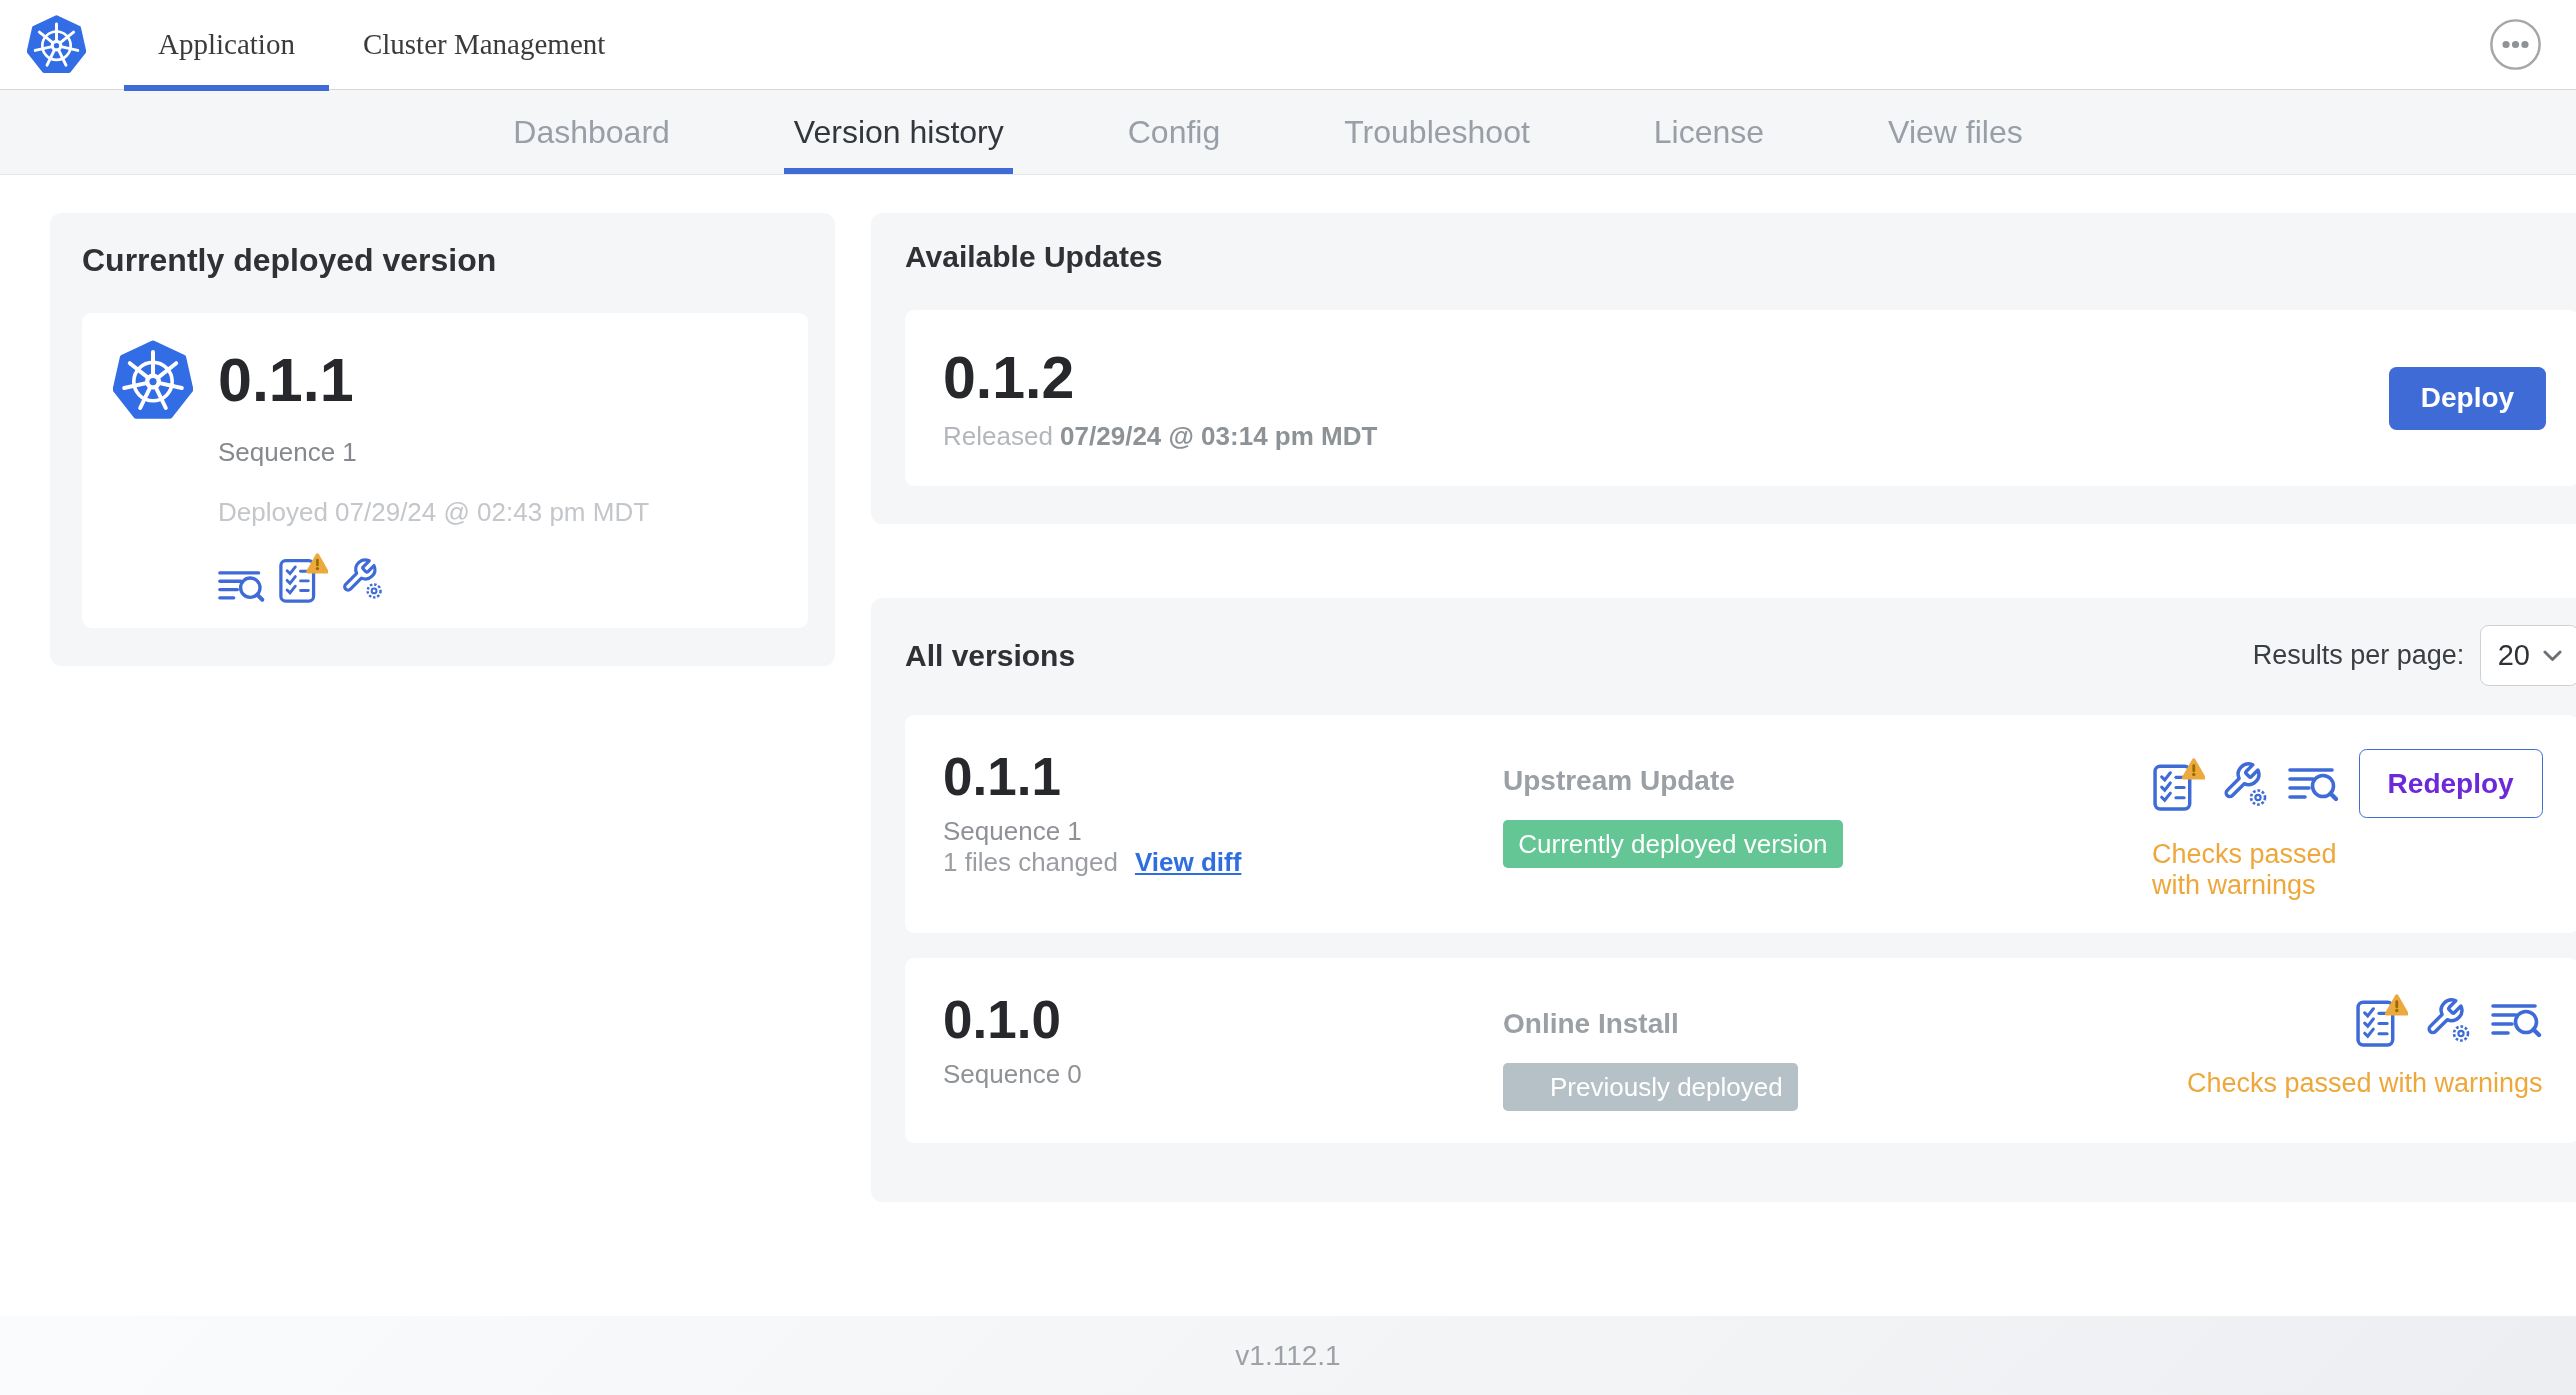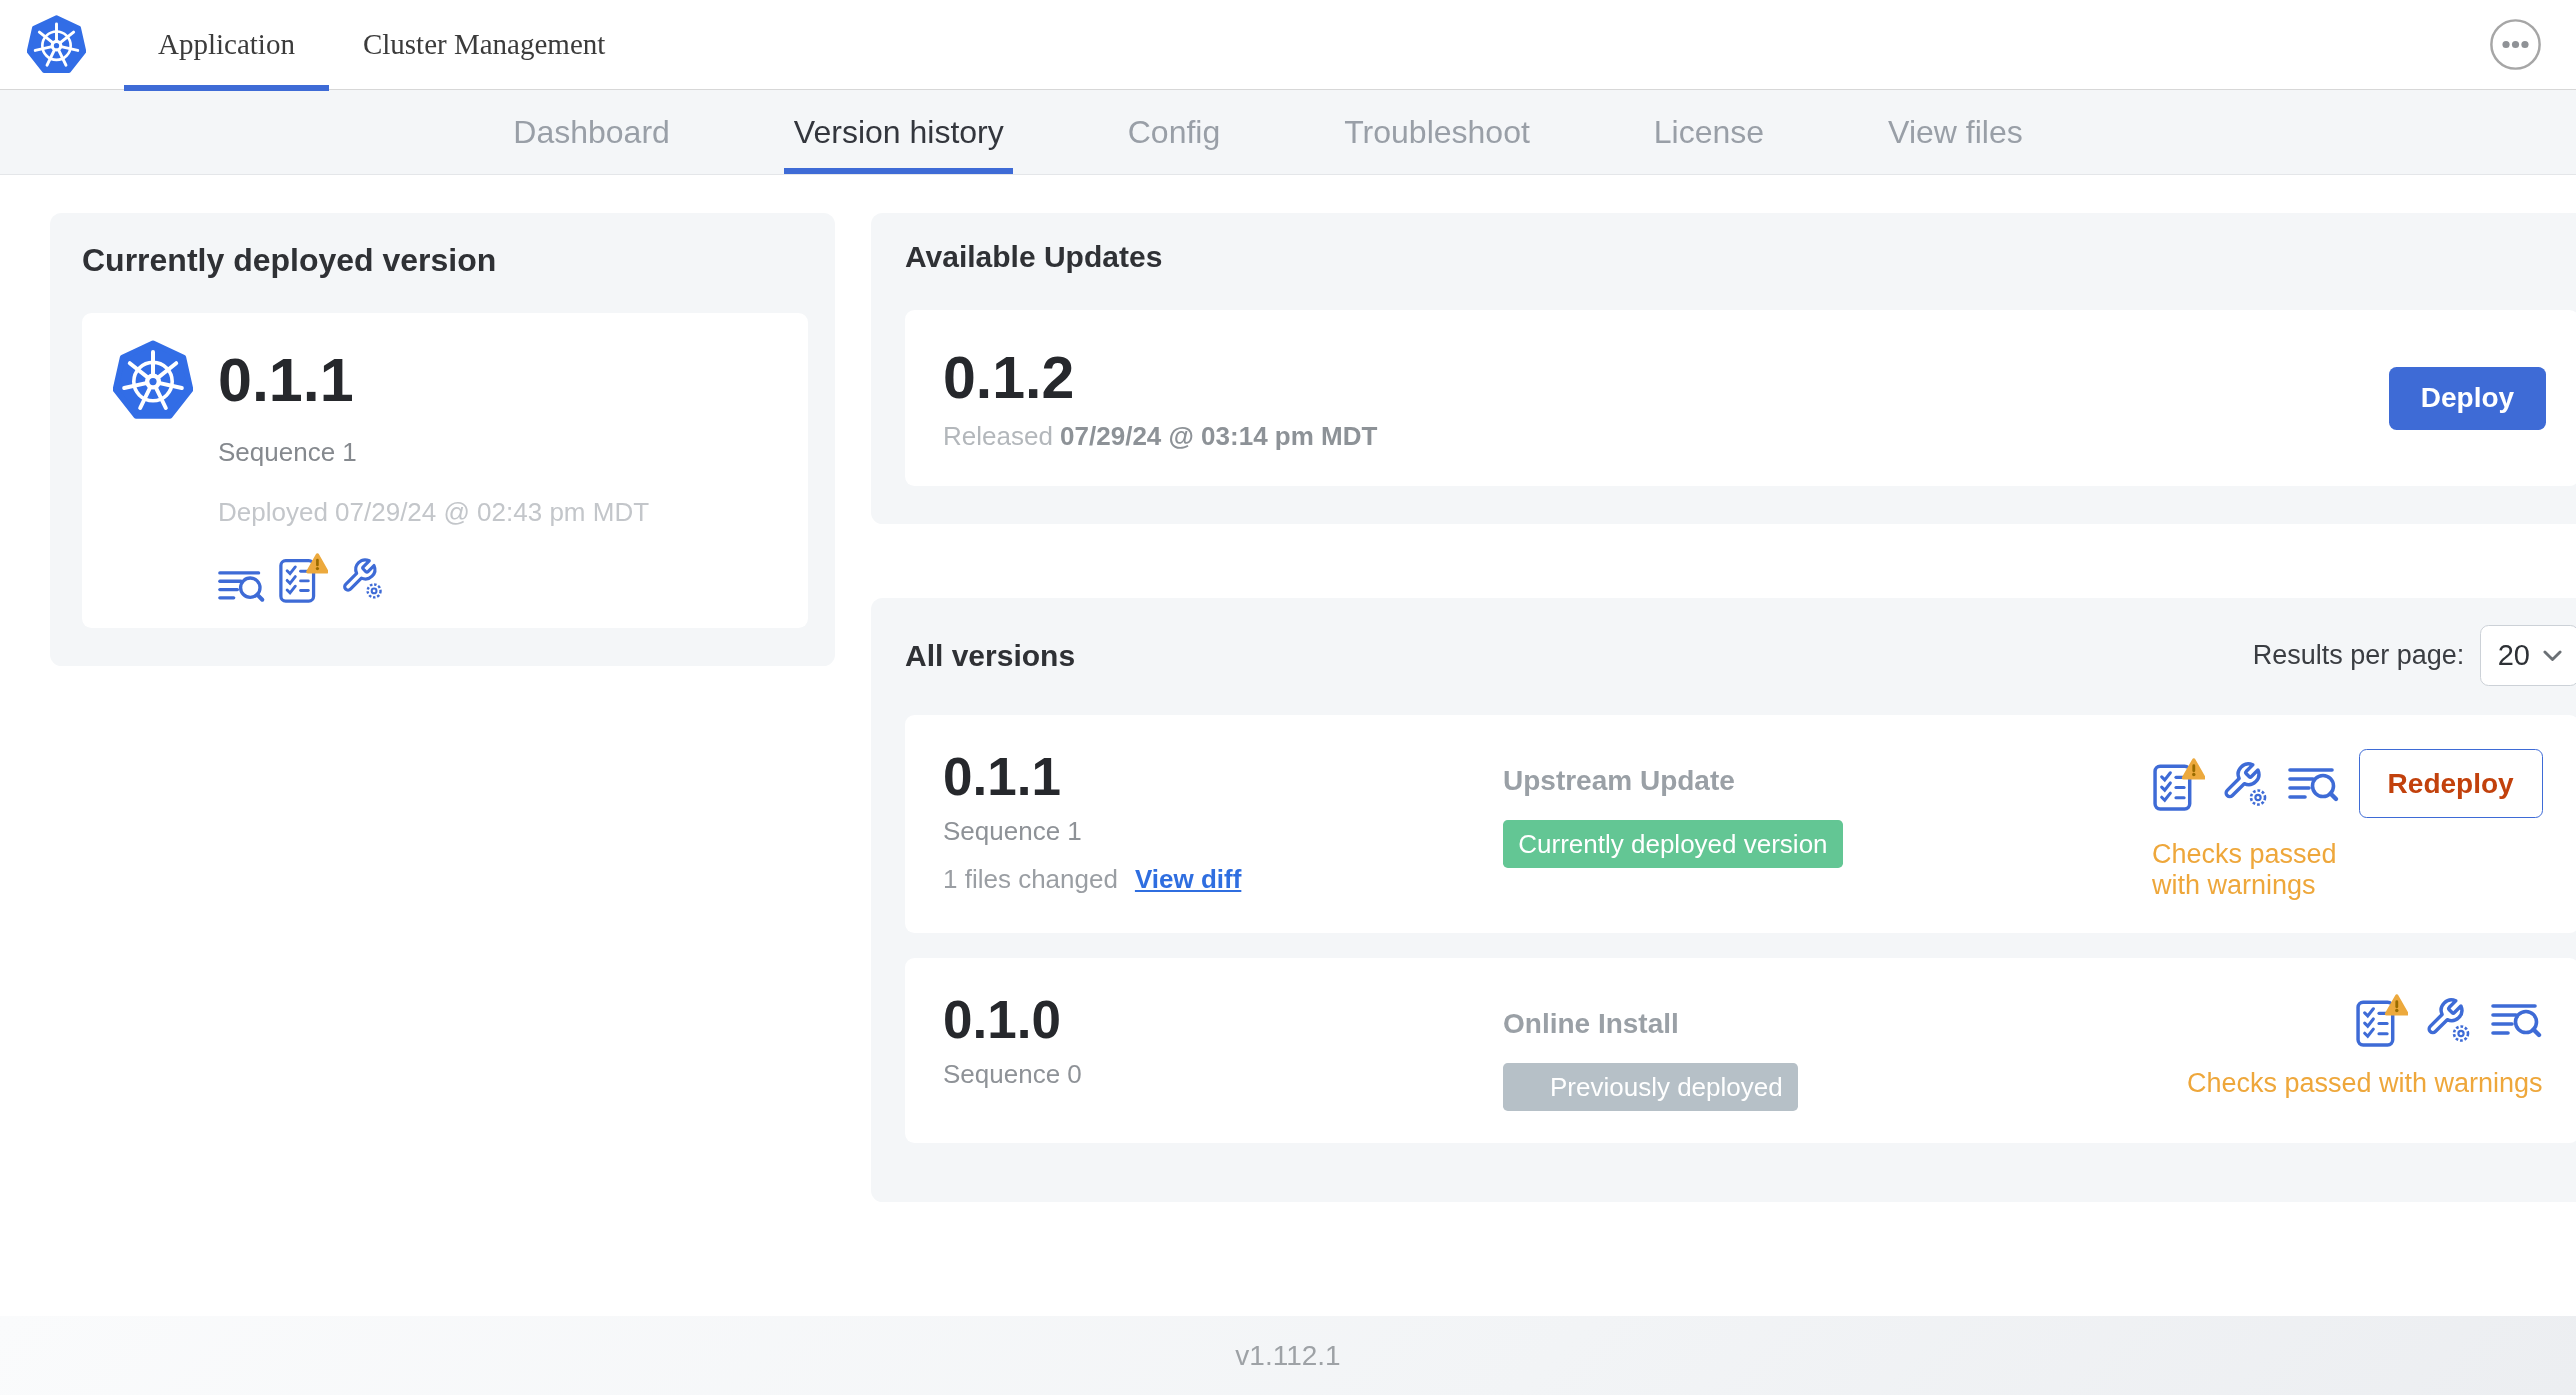--- a/index.html
+++ b/index.html
@@ -72,42 +72,42 @@
   }
   .uver-num { font-size:59px; font-weight:700; color:#26282c; }
   .released { font-size:26px; color:#b3b7bb; margin-top:9px; }
   .released b { color:#8d9297; font-weight:700; }
   .btn-primary {
     background:#3e6bd6; color:#fff; border:none; border-radius:7.6px;
     font-family:"Liberation Sans", sans-serif;
     font-size:28px; font-weight:600; height:63px; padding:0 31.5px; cursor:pointer;
   }
   .btn-outline {
-    background:#fff; color:#c2410c; border:1.9px solid #3e6bd6; border-radius:7.6px;
+    background:#fff; color:#6d28d9; border:1.9px solid #3e6bd6; border-radius:7.6px;
     font-family:"Liberation Sans", sans-serif;
     font-size:28px; font-weight:600; height:69px; padding:0 28px; cursor:pointer;
   }
   .allversions-card { padding:27px 31.5px 59px 34px; display:flex; flex-direction:column; }
   .av-header { display:flex; align-items:center; justify-content:space-between; }
   .rpp { display:flex; align-items:center; gap:15.3px; }
   .rpp-label { font-size:27px; color:#3a3d42; }
   .rpp-select {
     background:#fff; border:1.9px solid #ccd1d7; border-radius:8.6px;
     height:61px; min-width:90px; padding:0 15.3px 0 17px;
     display:flex; align-items:center; gap:13.4px; cursor:pointer;
   }
   .rpp-value { font-size:29px; color:#2e3136; }
   .rows { margin-top:29px; display:flex; flex-direction:column; gap:25px; }
   .vrow {
     background:#fff; border-radius:9.5px; padding:34px 36px 32px 38px;
     display:grid; grid-template-columns:560px 649px 1fr; align-items:start;
   }
   .rver-num { font-size:53px; font-weight:700; color:#26282c; line-height:1.05; }
   .rseq { font-size:26px; color:#8e9297; margin-top:11.5px; }
-  .files-row { display:flex; align-items:baseline; gap:17px; margin-top:17px; }
+  .files-row { display:flex; align-items:baseline; gap:17px; margin-top:0; }
   .files-text { font-size:26px; color:#9a9ea3; }
   .link { font-size:26px; color:#2f6ee0; font-weight:600; text-decoration:underline; cursor:pointer; }
   .src-label { font-size:28px; font-weight:600; color:#9aa0a6; margin-top:16px; }
   .badge {
     display:inline-block; margin-top:23px; padding:8.6px 15.3px; border-radius:4.8px;
     font-size:26px; font-weight:500; color:#fff;
   }
   .badge.green { background:#63c694; }
   .badge.gray { background:#b6c0c7;padding-left:47px; }
   .row-right { display:flex; flex-direction:column; align-items:flex-end; }

